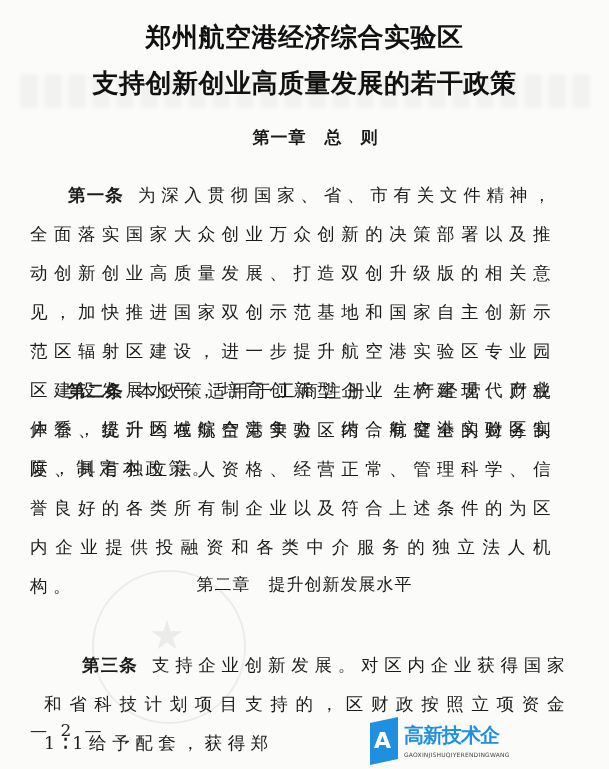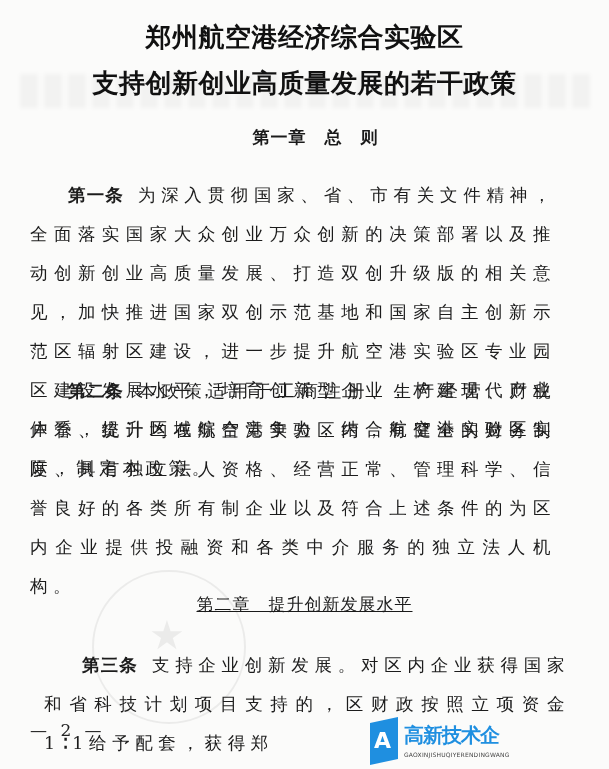--- a/index.html
+++ b/index.html
@@ -23,21 +23,21 @@
       position: absolute; left: 20px; width: 570px; top: 74px; height: 34px;
       background: repeating-linear-gradient(90deg, rgba(0,0,0,0.035) 0 18px, rgba(0,0,0,0) 18px 24px);
       filter: blur(2px);
     }
     .chapter {
       position: absolute; left: 0; width: 609px; text-align: center;
       font-family: "DejaVu Sans", "Liberation Sans", sans-serif;
       font-size: 17px; color: #1a1a1a; white-space: pre;
     }
     .chapter.c1 { top: 126px; font-weight: bold; letter-spacing: 1px; padding-left: 11px; }
-    .chapter.c2 { top: 593px; letter-spacing: 1px; text-decoration: underline; }
+    .chapter.c2 { top: 573px; letter-spacing: 1px; }
     .para {
       position: absolute; left: 30px; width: 526px;
       font-size: 17.5px; line-height: 39px; letter-spacing: 5.6px;
       text-indent: 38px; text-align: justify;
     }
     .para .art {
       font-family: "DejaVu Sans", "Liberation Sans", sans-serif;
       font-weight: bold; letter-spacing: 1px; margin-right: 14px;
     }
     .p1 { top: 176px; }

